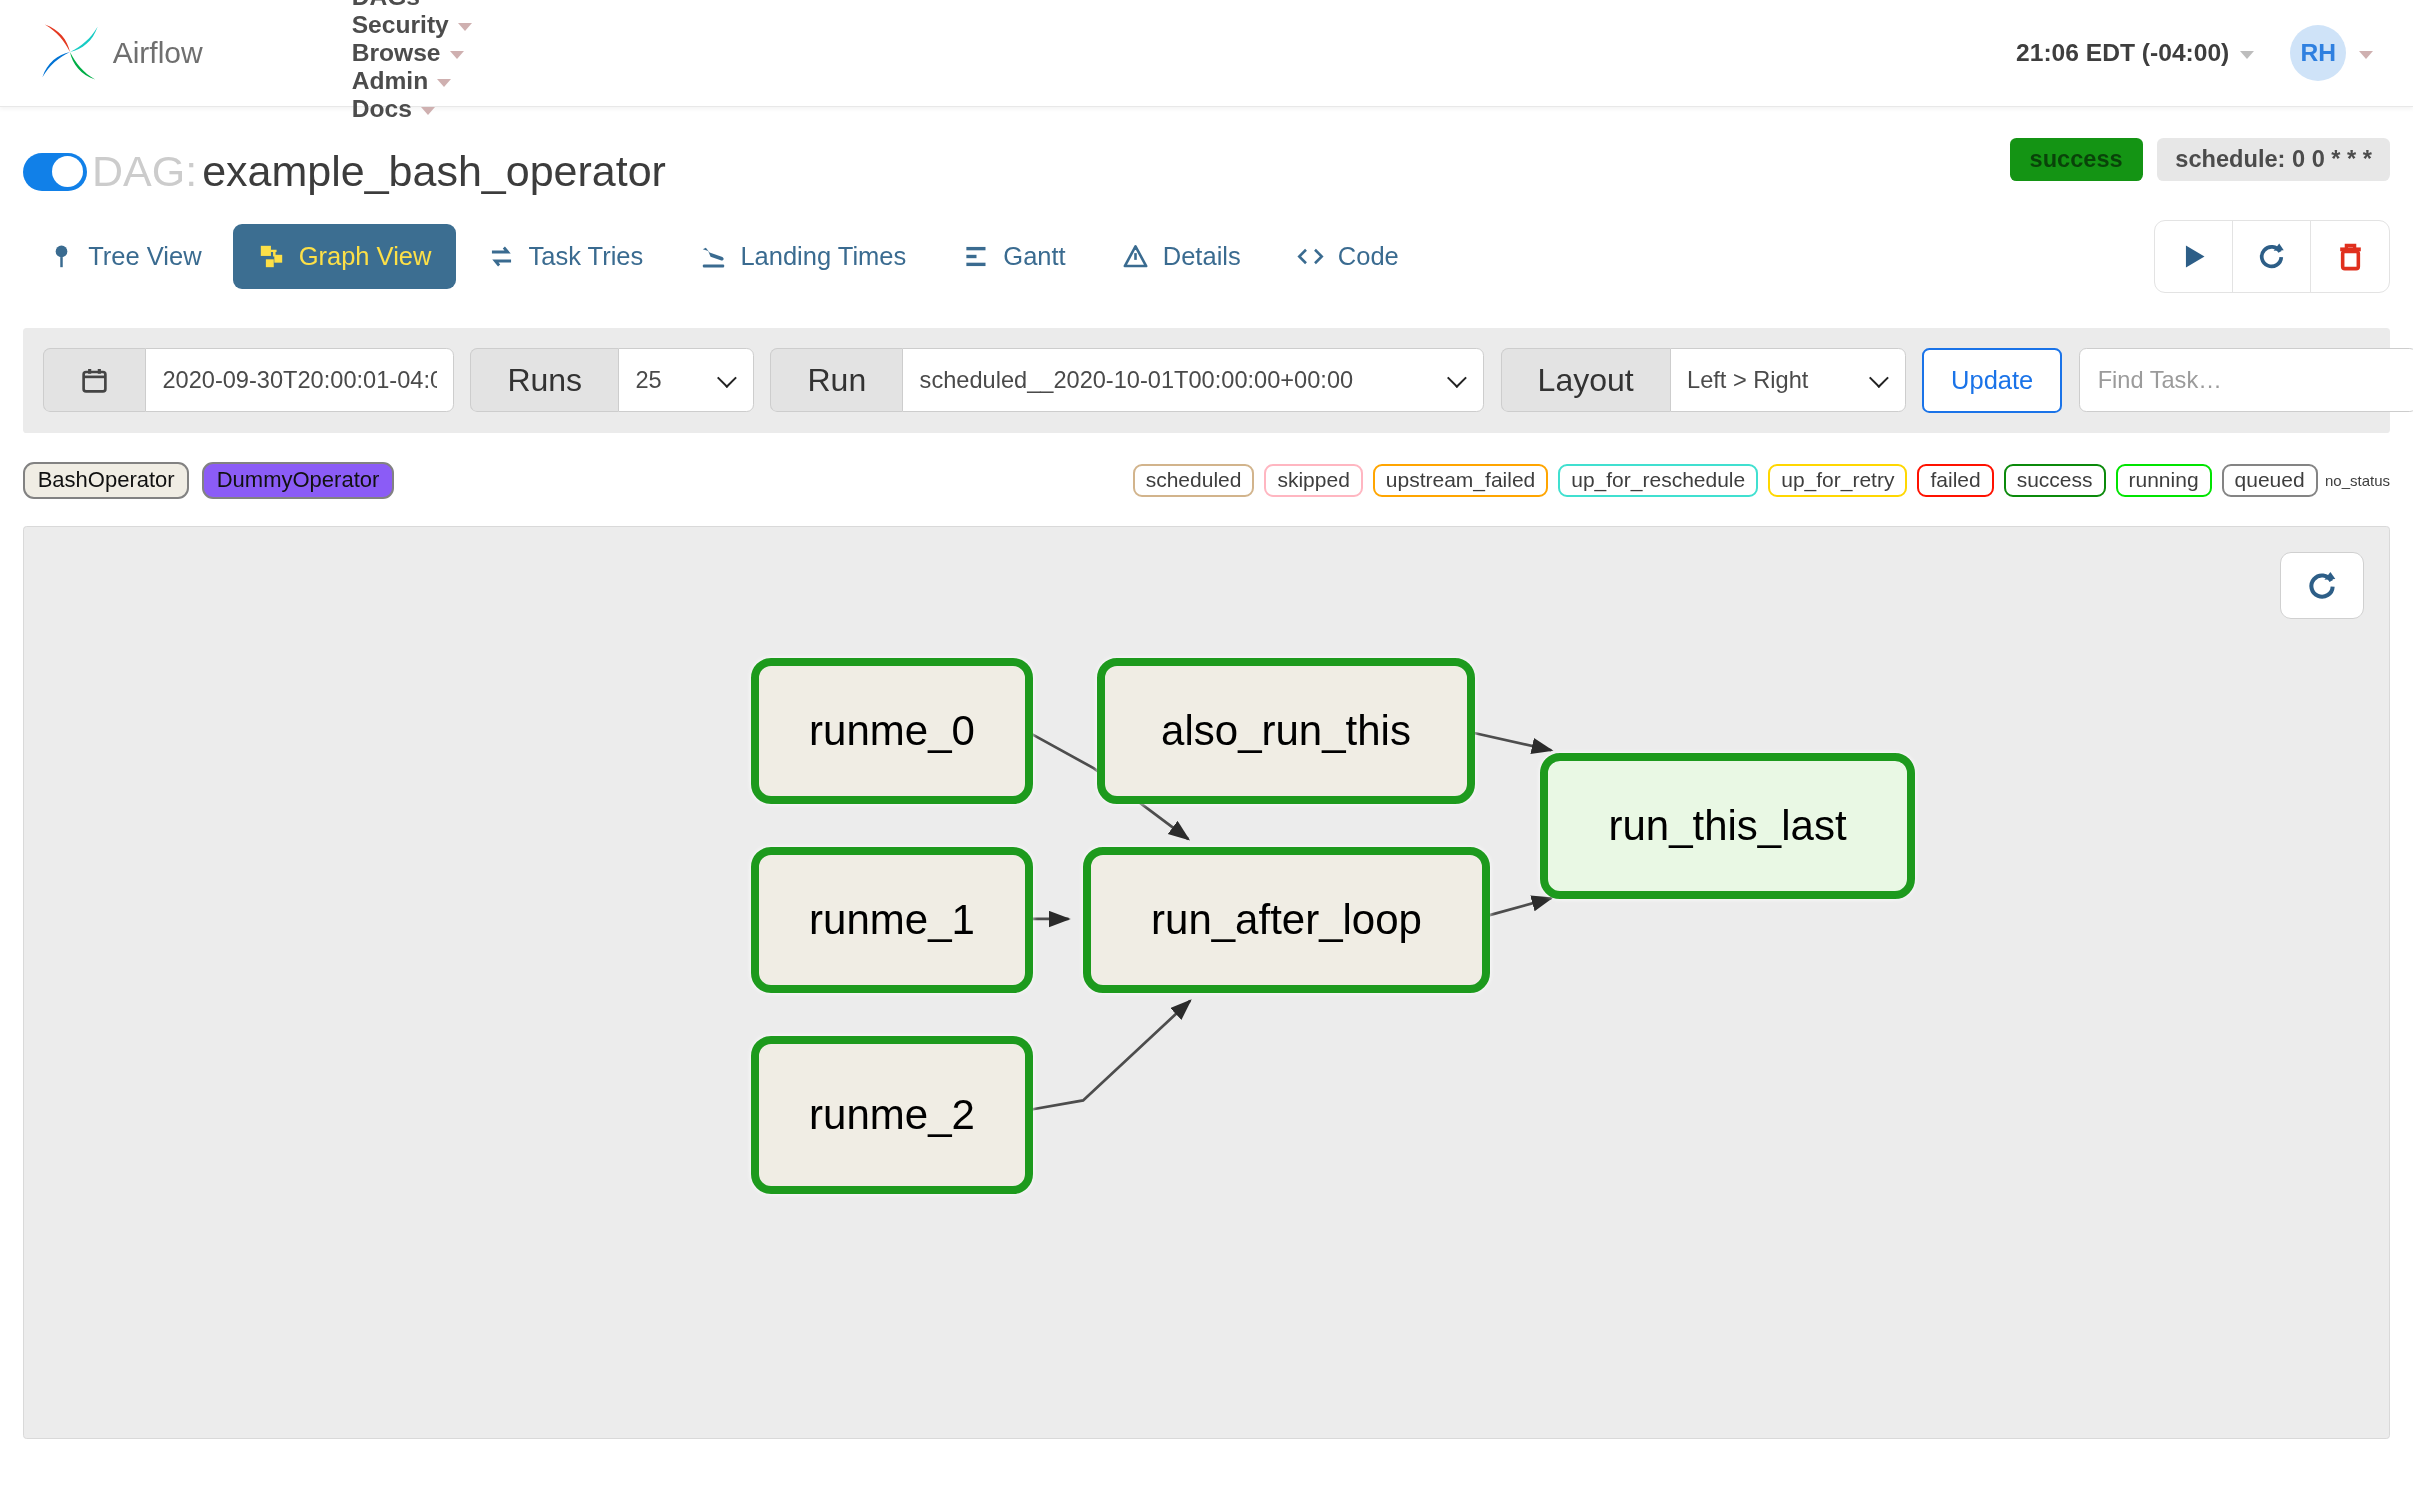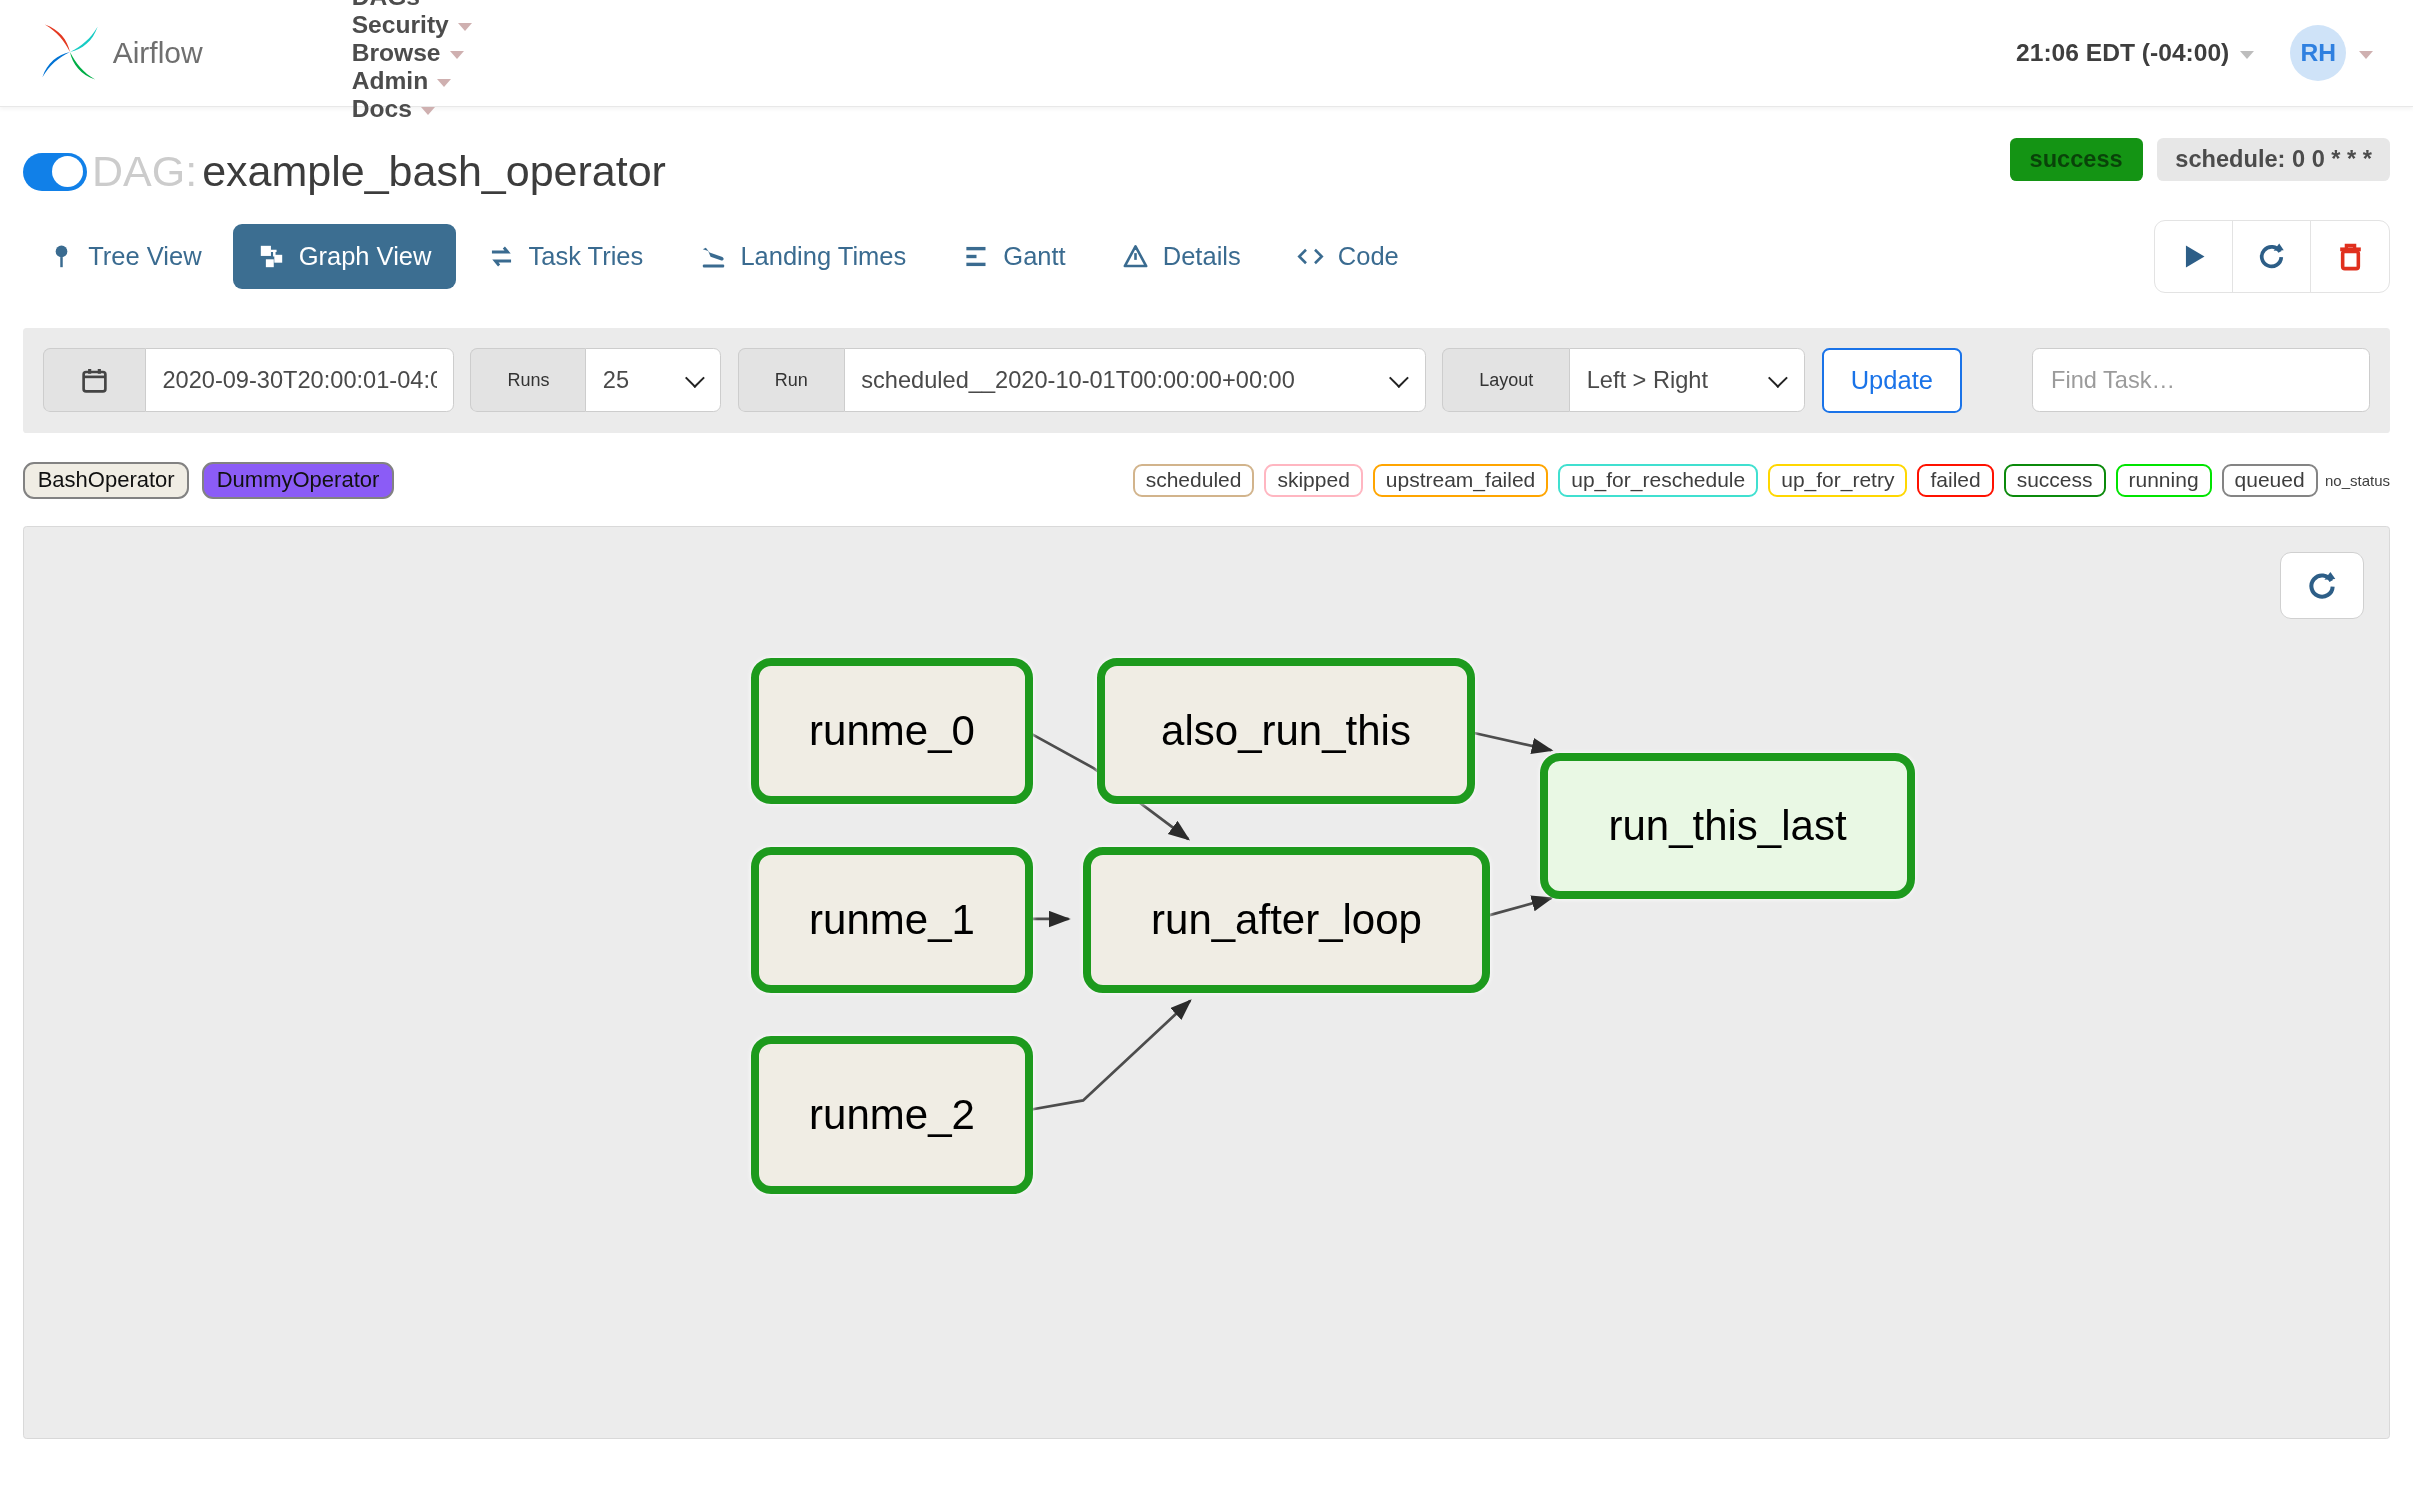--- a/index.html
+++ b/index.html
@@ -40,36 +40,36 @@
   .badge-state { padding: 8.2px 20px; border-radius: 6.4px; font-size: 23.6px; font-weight: 700;
                  color: rgba(0,0,0,.55); }
   .badge-schedule { padding: 8.2px 18px; border-radius: 6.4px; font-size: 23.6px; font-weight: 700;
                     background: #e7e7e7; color: #4c4c4c; }
 
   
   .tabs-row { margin-top: 23.6px; display: flex; align-items: center; gap: 7.3px; }
   .tab { display: flex; align-items: center; gap: 13.6px; padding: 18px 24.6px;
          border-radius: 9px; font-size: 25.5px; color: #3a6b90; cursor: pointer; }
   .tab svg { width: 27px; height: 27px; }
-  .tab.active { background: #3c6e91; color: #ffffff; }
+  .tab.active { background: #3c6e91; color: #fde047; }
   .btn-group { margin-left: auto; display: flex; }
   .gbtn { width: 80px; height: 73px; background: #fff; border: 1.8px solid #e3e3e3;
           display: flex; align-items: center; justify-content: center; cursor: pointer;
           margin-left: -1.8px; }
   .gbtn:first-child { border-radius: 11px 0 0 11px; margin-left: 0; }
   .gbtn:last-child { border-radius: 0 11px 11px 0; }
   .gbtn svg { width: 33px; height: 33px; }
 
   
   .filter-bar { margin-top: 35px; background: #ebebeb; border-radius: 3.6px;
                 padding: 20px; display: flex; align-items: center; gap: 16.4px; }
   .igroup { display: flex; align-items: stretch; height: 64px; }
   .addon { background: #e3e3e3; border: 1.8px solid #cdcdcd; border-right: 0;
            border-radius: 7.3px 0 0 7.3px; padding: 0 36px; display: flex; align-items: center;
-           font-size: 18px; color: #333; white-space: nowrap; }
+           font-size: 32px; color: #333; white-space: nowrap; }
   .field { border: 1.8px solid #cdcdcd; border-radius: 0 7.3px 7.3px 0; background: #fff;
            font-size: 23.6px; color: #4a4a4a; padding: 0 16.4px;
            font-family: "Liberation Sans", sans-serif; }
   .selwrap { position: relative; display: flex; }
   .selwrap select { appearance: none; -webkit-appearance: none; padding-right: 51px;
                     cursor: pointer; }
   .selwrap::after { content: ""; position: absolute; right: 20px; top: 23px; width: 11.8px;
                     height: 11.8px; border-right: 2.7px solid #222; border-bottom: 2.7px solid #222;
                     transform: rotate(45deg); pointer-events: none; }
   .update-btn { height: 65px; padding: 0 27px; font-size: 25.5px; color: #1a73e8;

